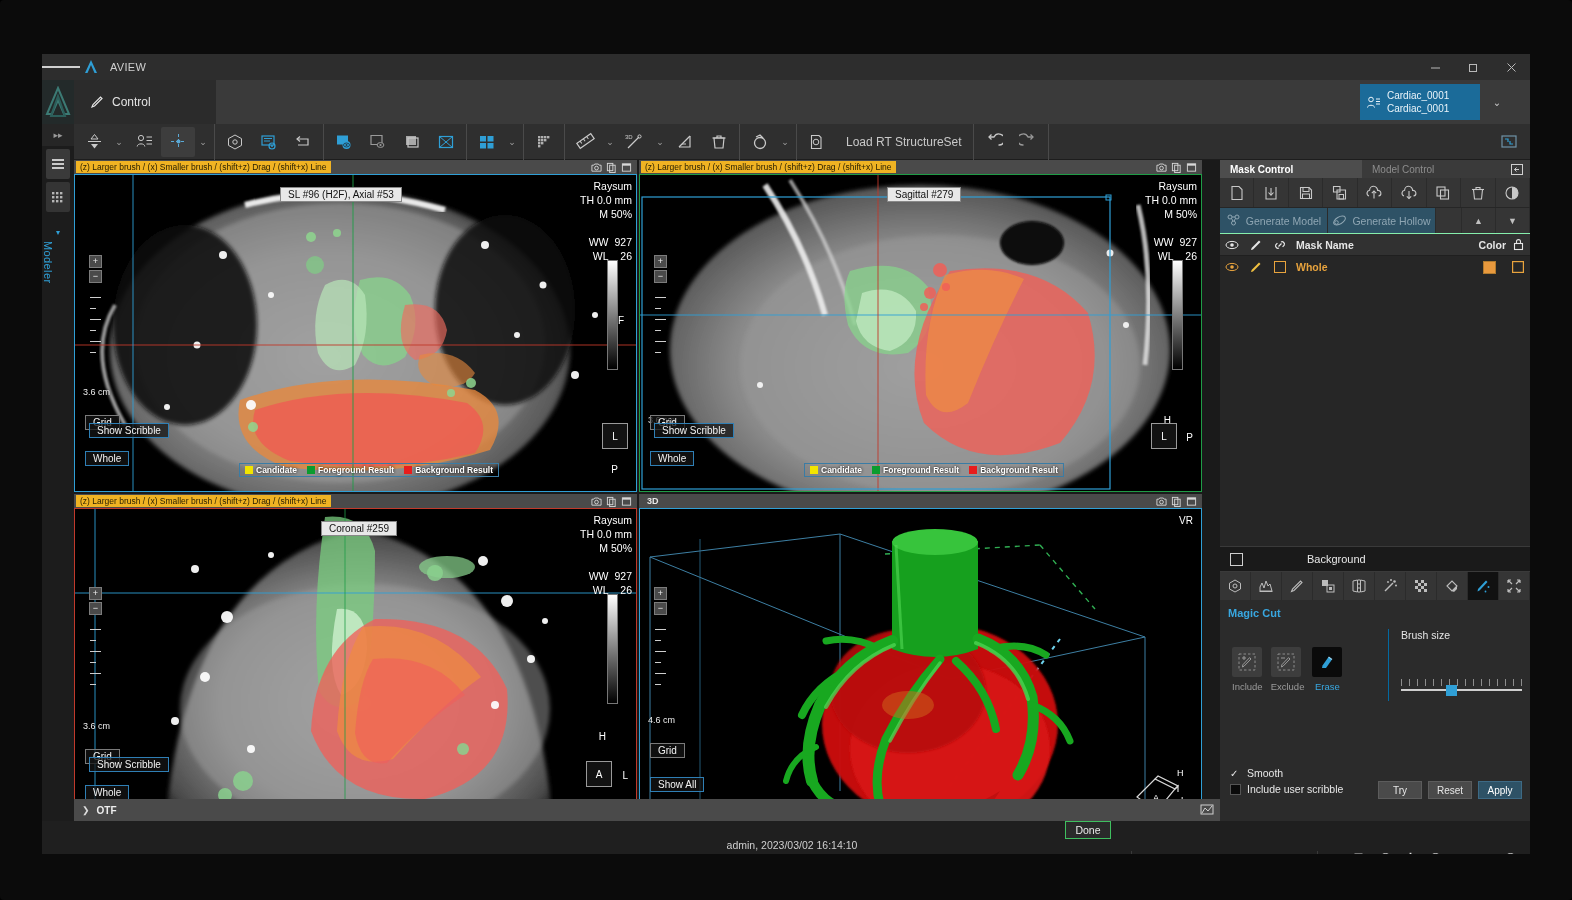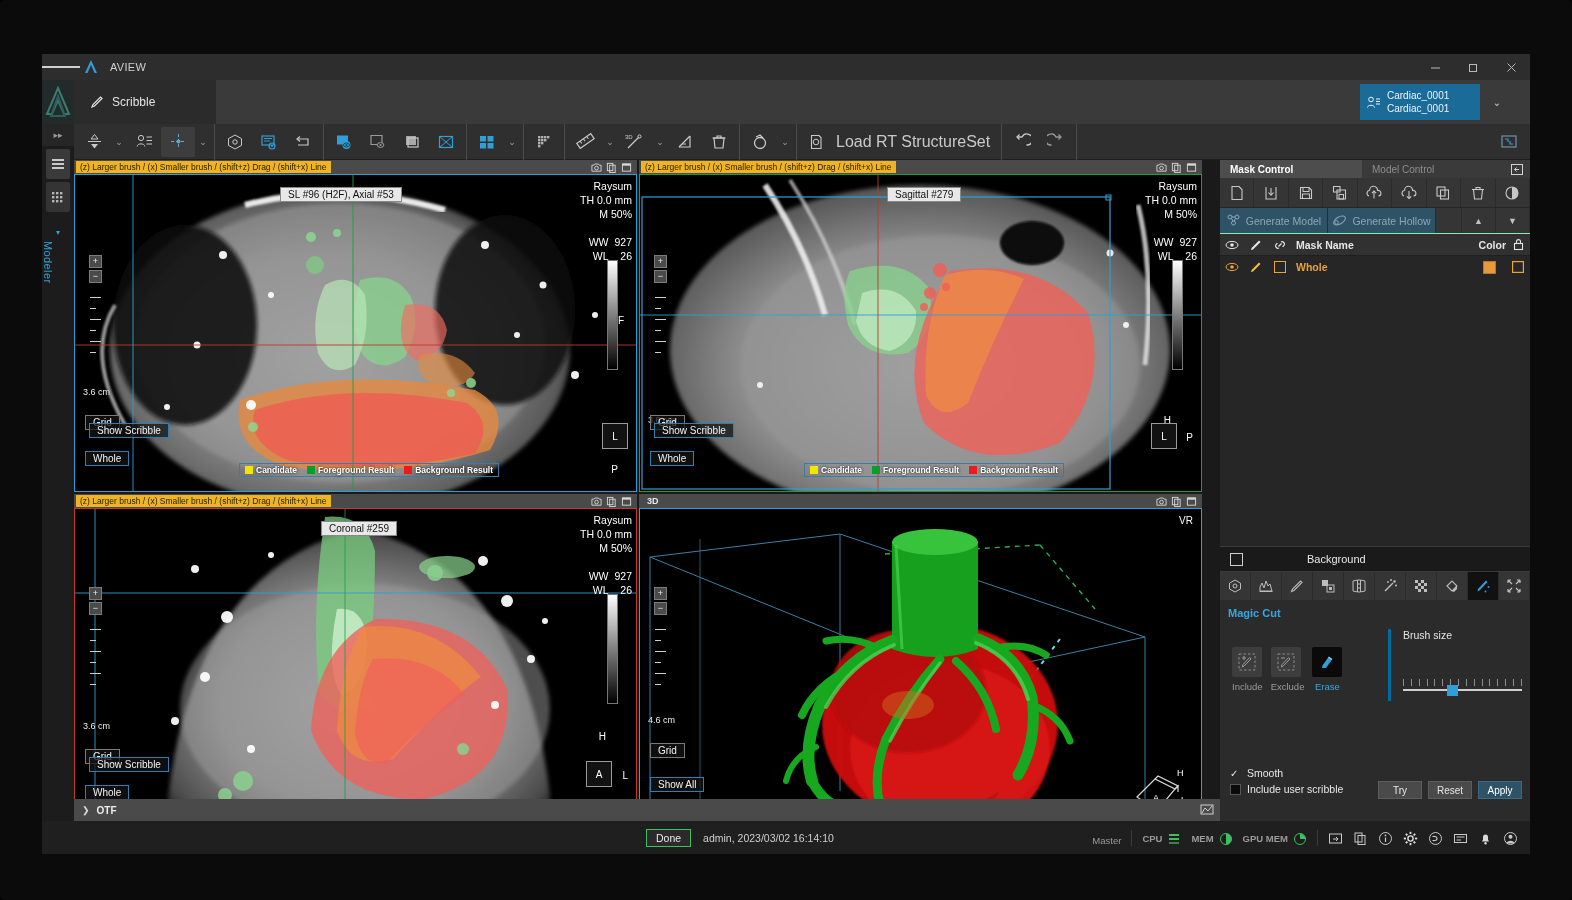--- a/index.html
+++ b/index.html
@@ -78,21 +78,21 @@
     background:#2f2f2f; display:flex; align-items:center;
     border-bottom:1px solid #1d1d1d;
   }
   .tb-group { display:flex; align-items:center; height:36px; padding:0 3px;
               border-right:1px solid #4a4a4a; }
   .tb-btn { min-width:34px; height:30px; display:flex; align-items:center; justify-content:center;
             color:#c9c9c9; cursor:pointer; border-radius:2px; padding:0 4px;}
   .tb-btn.active { background:#3d3d3d; }
   .tb-caret { width:16px; height:30px; display:flex; align-items:center; justify-content:center;
               color:#a0a0a0; font-size:9px; cursor:pointer;}
-  .tb-labeled { display:flex; align-items:center; gap:12px; color:#c9c9c9; font-size:16px;
+  .tb-labeled { display:flex; align-items:center; gap:22px; color:#c9c9c9; font-size:12px;
                 padding:0 8px; height:30px; cursor:pointer; }
   .tb-right { margin-left:auto; display:flex; align-items:center; padding-right:4px;}
 
   
   .vp-area { position:absolute; left:32px; top:106px; right:310px; bottom:55px; background:#1a1a1a;}
   .vp { position:absolute; background:#000; }
   .vp-hdr { position:absolute; left:0; top:0; right:0; height:14px; background:#4a4a4a;
             display:flex; align-items:center; }
   .vp-hint { background:#f0b323; color:#241c00; font-size:8.5px; padding:1px 4px; margin-left:2px;
              white-space:nowrap;}
@@ -184,41 +184,41 @@
   .seg-title { color:#38a7e0; font-size:11px; font-weight:bold; padding:7px 0 0 8px;}
   .mc-body { display:flex; padding:10px 8px 0 8px; }
   .mc-left { width:160px; }
   .mode-btns { display:flex; gap:8px; margin-top:18px; padding-left:4px;}
   .mode { text-align:center; cursor:pointer;}
   .mode .bx { width:30px; height:30px; background:#3d3d3d; display:flex; align-items:center;
               justify-content:center; border-radius:2px;}
   .mode.sel .bx { background:#0a0a0a; }
   .mode .cap { font-size:9.5px; color:#9a9a9a; margin-top:4px;}
   .mode.sel .cap { color:#38a7e0; }
-  .mc-right { flex:1; border-left:3px solid #0369a1; padding-left:12px;}
+  .mc-right { flex:1; border-left:1px solid #0369a1; padding-left:12px;}
   .bs-label { color:#e6e6e6; font-size:10.5px;}
   .slider-wrap { margin-top:38px; position:relative; height:22px;}
   .ticks { display:flex; justify-content:space-between; height:7px;}
   .ticks i { width:1px; height:7px; background:#8d8d8d; display:block;}
   .track { height:2px; background:#cfcfcf; margin-top:3px; position:relative;}
   .thumb { position:absolute; width:11px; height:11px; background:#2f9fd6; top:-4px;}
   .chk-list { position:absolute; left:10px; bottom:26px;}
   .chk-item { display:flex; align-items:center; gap:6px; color:#e6e6e6; font-size:10.5px;
               margin-top:4px; cursor:pointer;}
   .chk-item .mark { color:#e6e6e6; font-size:10px; width:11px; }
   .chk-item .box { width:11px; height:11px; background:#0a0a0a; border:1px solid #555;}
   .btn-row { position:absolute; right:8px; bottom:22px; display:flex; gap:6px;}
   .pbtn { width:44px; height:18px; background:#4a4a4a; color:#e6e6e6; font-size:10px;
           display:flex; align-items:center; justify-content:center; cursor:pointer;
           border:1px solid #5c5c5c;}
   .pbtn.primary { background:#2e5266; color:#fff; border-color:#3d6a85;}
 
   
   .statusbar { position:absolute; left:0; right:0; bottom:0; height:33px; background:#1f1f1f;
-               display:flex; align-items:center; }
+               display:flex; align-items:center;flex-direction:column; }
   .status-done { margin-left:calc(50% - 140px); background:#2a2a2a; border:1.5px solid #3fbf5f;
                  color:#eaeaea; font-size:10.5px; padding:2px 9px; }
   .status-user { color:#cfcfcf; font-size:10.5px; margin-left:12px;}
   .status-group { margin-left:auto; display:flex; align-items:flex-end; gap:10px; padding-right:12px;}
   .st-item { display:flex; align-items:center; gap:5px; color:#9a9a9a; font-size:9.5px;}
   .st-ic { display:flex; align-items:center; justify-content:center; cursor:pointer; color:#c9c9c9;}
   .st-divider { width:1px; height:16px; background:#3a3a3a;}
 
   svg { display:block; }
 </style>
@@ -296,21 +296,21 @@
     </div>
   </div>
 
   <div class="tabstrip">
     <div class="tab-modeling">
       <span>
         <svg width="14" height="14" viewBox="0 0 14 14">
           <path d="M2 12 L4.5 11 L12 3.5 L10.5 2 L3 9.5 Z" fill="none" stroke="#e3e3e3" stroke-width="1.2"></path>
         </svg>
       </span>
-      <span>Scribble</span>
+      <span>Control</span>
     </div>
     <div class="patient-box">
       <span>
         <svg width="15" height="15" viewBox="0 0 15 15">
           <circle cx="5" cy="4.5" r="2.3" fill="none" stroke="#eaf4fa" stroke-width="1"></circle>
           <path d="M1.5 12.5 C1.5 9.5 8.5 9.5 8.5 12.5" fill="none" stroke="#eaf4fa" stroke-width="1"></path>
           <line x1="10" y1="4" x2="14" y2="4" stroke="#eaf4fa" stroke-width="1"></line>
           <line x1="10" y1="6.5" x2="14" y2="6.5" stroke="#eaf4fa" stroke-width="1"></line>
           <line x1="10" y1="9" x2="14" y2="9" stroke="#eaf4fa" stroke-width="1"></line>
         </svg>

